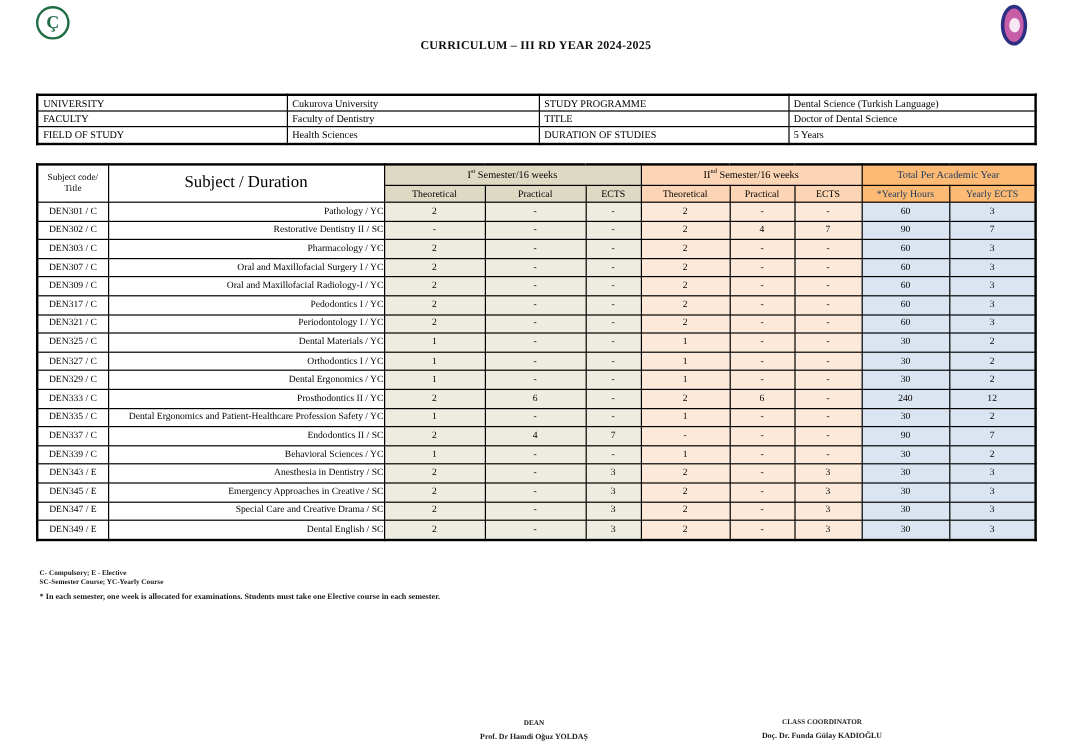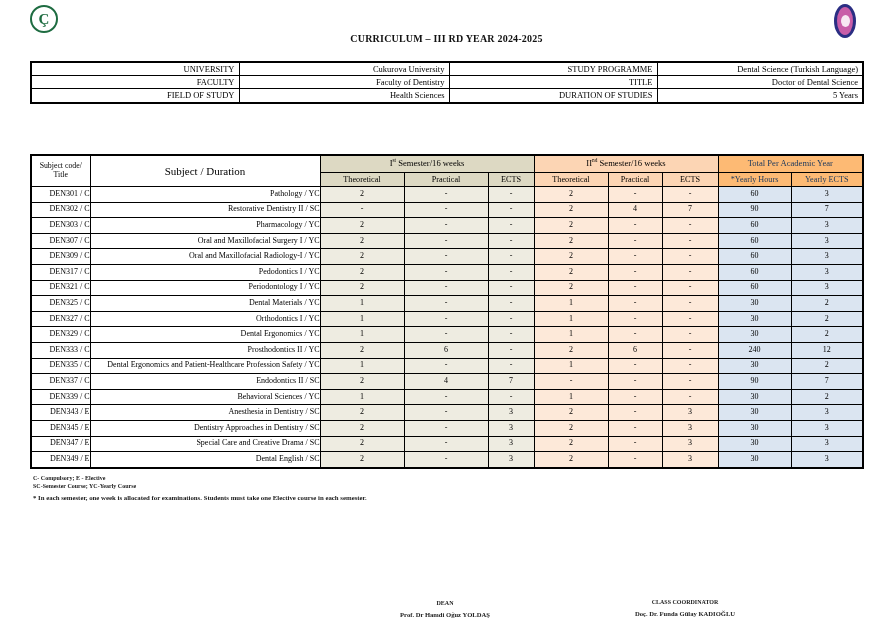--- a/index.html
+++ b/index.html
@@ -36,46 +36,46 @@
 
   
   .title{
     position:absolute;left:0;top:33px;width:893px;text-align:center;
     font-size:10px;font-weight:bold;letter-spacing:.2px;color:#111;
   }
 
   
   table{border-collapse:collapse;}
   .info-table{
-    position:absolute;left:30px;top:61px;width:832px;table-layout:fixed;
-    border:2px solid var(--border);font-size:8.5px;text-align:right;
+    position:absolute;left:30px;top:78px;width:832px;table-layout:fixed;
+    border:2px solid var(--border);font-size:8.5px;
   }
   .info-table td{
     border:1px solid var(--border);height:12.2px;padding:0 4px;
     white-space:nowrap;overflow:hidden;
   }
 
   
   .cur-table{
-    position:absolute;left:30px;top:154px;width:832px;table-layout:fixed;
+    position:absolute;left:30px;top:136px;width:832px;table-layout:fixed;
     border:2px solid var(--border);font-size:8px;
   }
   .cur-table th,.cur-table td{border:1px solid var(--border);padding:0;line-height:1.12;}
   .cur-table thead th{font-weight:normal;text-align:center;vertical-align:middle;}
   .th-group{height:16px;font-size:8.6px;}
   .th-sub{height:13px;font-size:8.2px;}
   .sem1h{background:var(--sem1-header-bg);}
   .sem2h{background:var(--sem2-header-bg);}
   .totalh{background:#fdba74;color:var(--total-header-text);}
   .th-code{font-size:7.8px;line-height:1.2;background:#fff;}
-  .th-subject{font-size:11px;background:#fff;}
+  .th-subject{font-size:14px;background:#fff;}
   .cur-table sup{font-size:0.62em;vertical-align:super;line-height:0;}
 
   .cur-table tbody td{height:14.6px;vertical-align:middle;}
-  .td-code{text-align:right;padding:0 2px 0 3px;white-space:nowrap;}
+  .td-code{text-align:center;padding:0 2px 0 3px;white-space:nowrap;}
   .td-subject{text-align:right;padding:1px 3px 1px 5px;}
   .td-val{text-align:center;}
   .sem1{background:var(--sem1-cell-bg);}
   .sem2{background:var(--sem2-cell-bg);}
   .total{background:var(--total-cell-bg);}
 
   
   .footnotes{position:absolute;left:33px;top:474px;color:#1a1a1a;}
   .fn-small{font-size:6px;font-weight:bold;line-height:1.4;}
   .fn-big{font-size:6.8px;font-weight:bold;margin-top:3px;}
@@ -341,21 +341,21 @@
       <td class="td-val sem1">-</td>
       <td class="td-val sem1">3</td>
       <td class="td-val sem2">2</td>
       <td class="td-val sem2">-</td>
       <td class="td-val sem2">3</td>
       <td class="td-val total">30</td>
       <td class="td-val total">3</td>
     </tr>
         <tr>
       <td class="td-code">DEN345 / E</td>
-      <td class="td-subject">Dentistry Approaches in Dentistry / SC</td>
+      <td class="td-subject">Emergency Approaches in Creative / SC</td>
       <td class="td-val sem1">2</td>
       <td class="td-val sem1">-</td>
       <td class="td-val sem1">3</td>
       <td class="td-val sem2">2</td>
       <td class="td-val sem2">-</td>
       <td class="td-val sem2">3</td>
       <td class="td-val total">30</td>
       <td class="td-val total">3</td>
     </tr>
         <tr>

